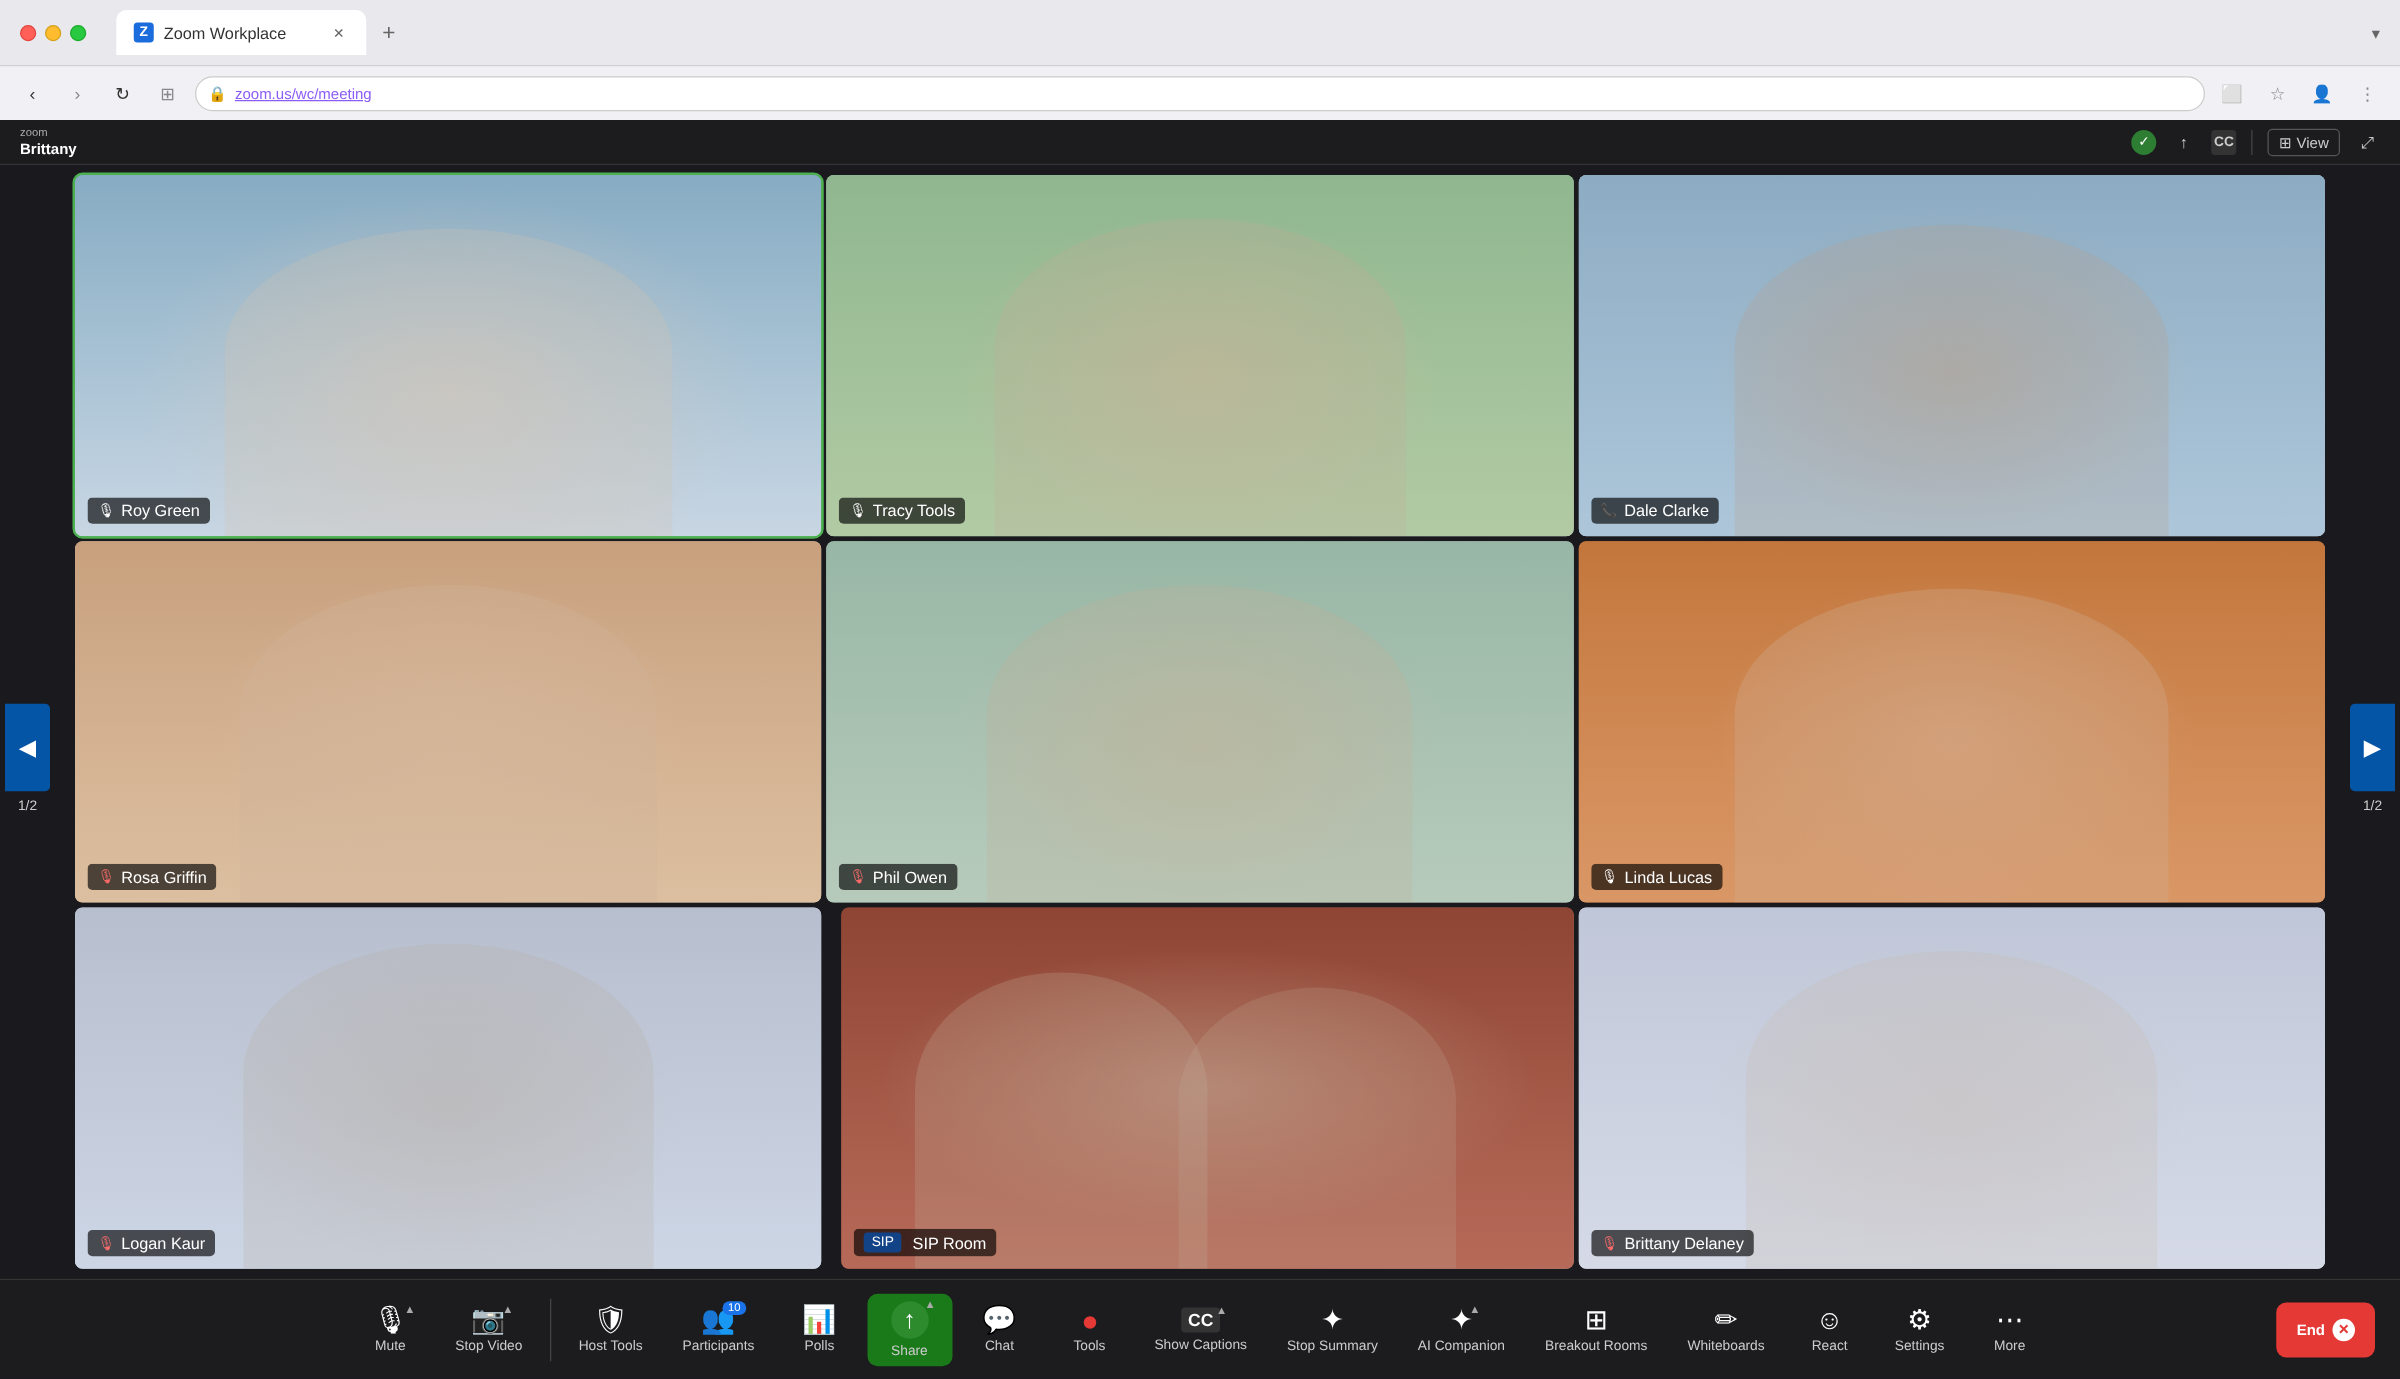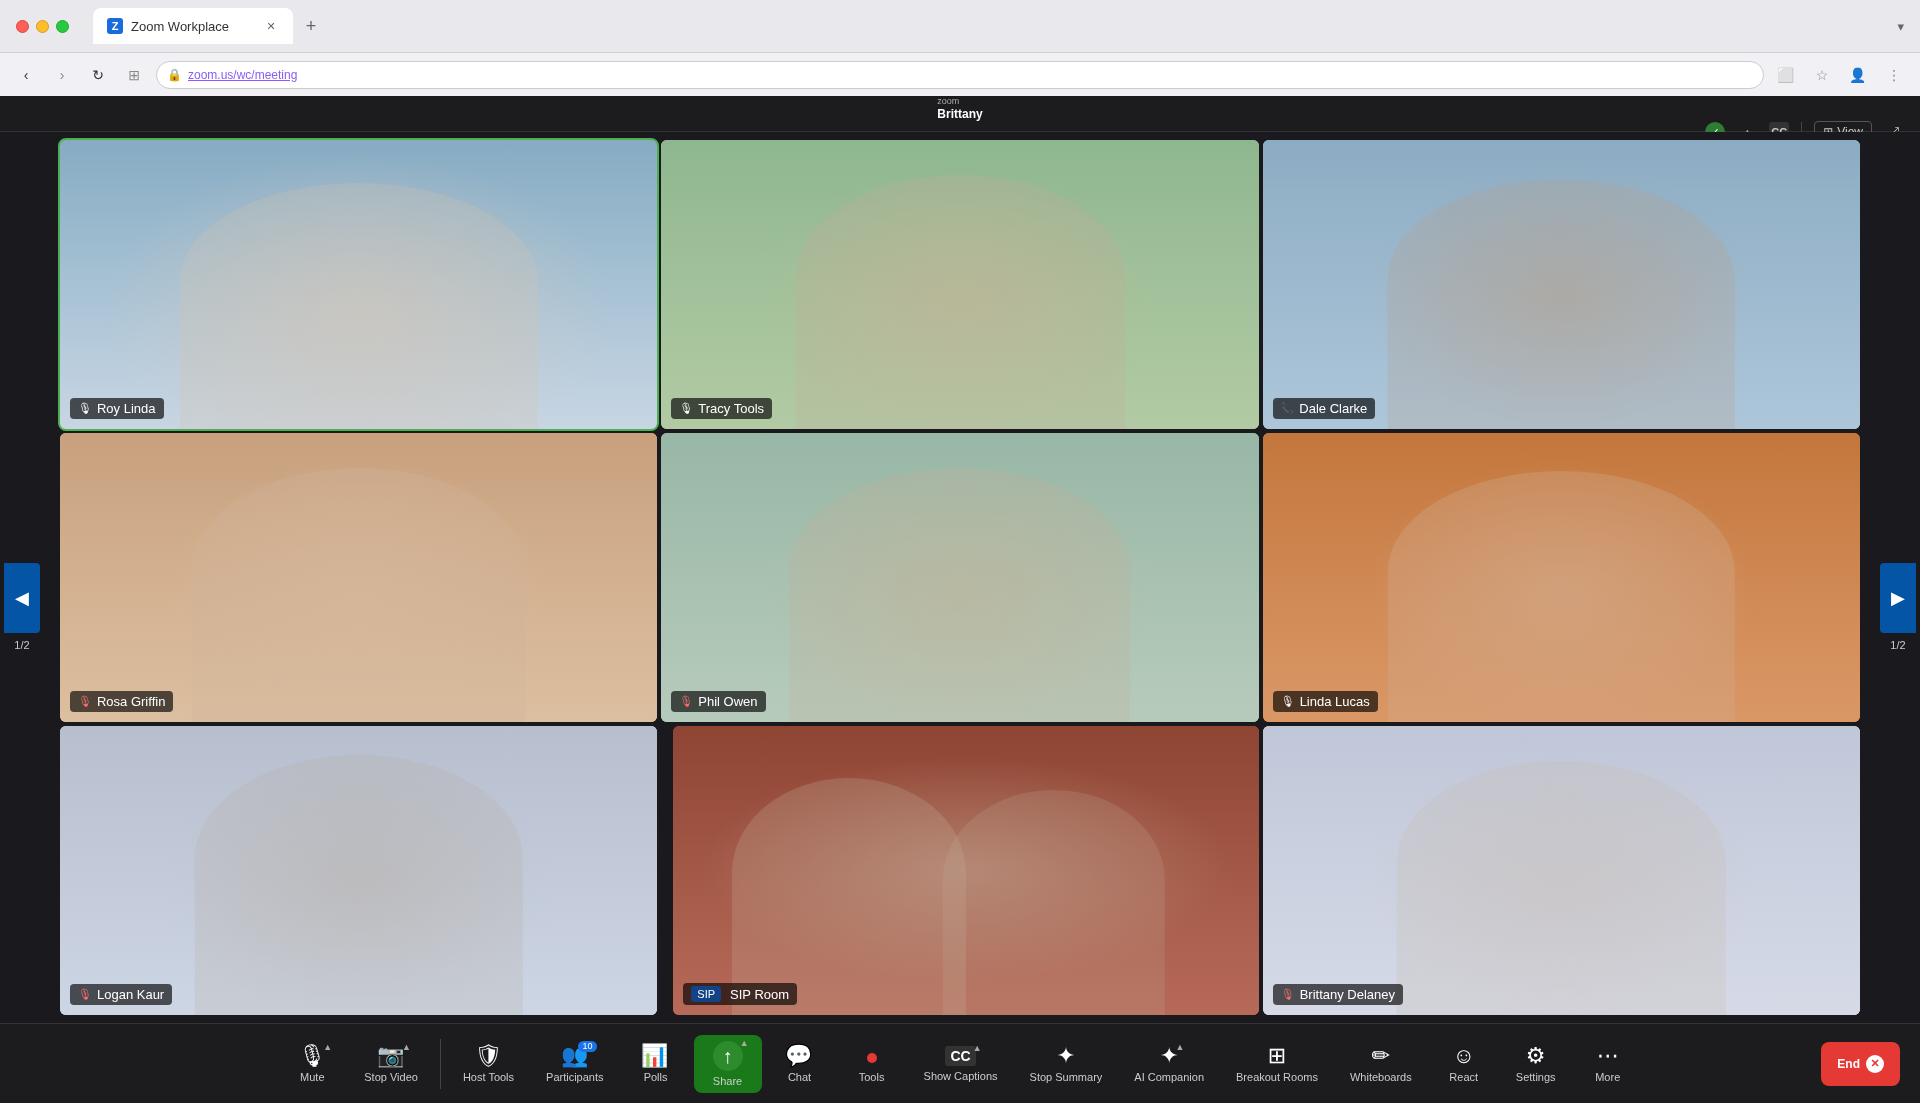--- a/index.html
+++ b/index.html
@@ -136,21 +136,20 @@
     }
 
     
     .zoom-header {
       height: 36px;
       background: #1c1c1e;
       display: flex;
       align-items: center;
       padding: 0 16px;
       border-bottom: 1px solid #333;
-      flex-direction: column;
     }
     .zoom-logo {
       font-size: 10px;
       color: #aaa;
       line-height: 1.2;
     }
     .zoom-logo span { display: block; color: #fff; font-size: 12px; font-weight: 600; }
     .zoom-header-right {
       margin-left: auto;
       display: flex;
@@ -546,21 +545,21 @@
       <div class="video-grid">
 
         <div class="video-cell active-speaker bg-roy">
           <div class="person-overlay">
 
             <div style="position:absolute;inset:0;background:linear-gradient(180deg,rgba(160,180,200,0.3) 0%,rgba(200,210,220,0.4) 100%);"></div>
             <div style="position:absolute;bottom:0;left:50%;transform:translateX(-50%);width:60%;height:85%;background:rgba(210,195,175,0.25);border-radius:50% 50% 0 0/40% 40% 0 0;"></div>
           </div>
           <div class="video-name-tag">
             <span class="mic-icon-small">🎙</span>
-            <span>Roy Linda</span>
+            <span>Roy Green</span>
           </div>
         </div>
 
         <div class="video-cell bg-tracy">
           <div class="person-overlay">
             <div style="position:absolute;inset:0;background:linear-gradient(180deg,rgba(140,180,140,0.3) 0%,rgba(180,200,170,0.4) 100%);"></div>
             <div style="position:absolute;bottom:0;left:50%;transform:translateX(-50%);width:55%;height:88%;background:rgba(195,170,150,0.25);border-radius:50% 50% 0 0/40% 40% 0 0;"></div>
           </div>
           <div class="video-name-tag">
             <span class="mic-icon-small">🎙</span>

